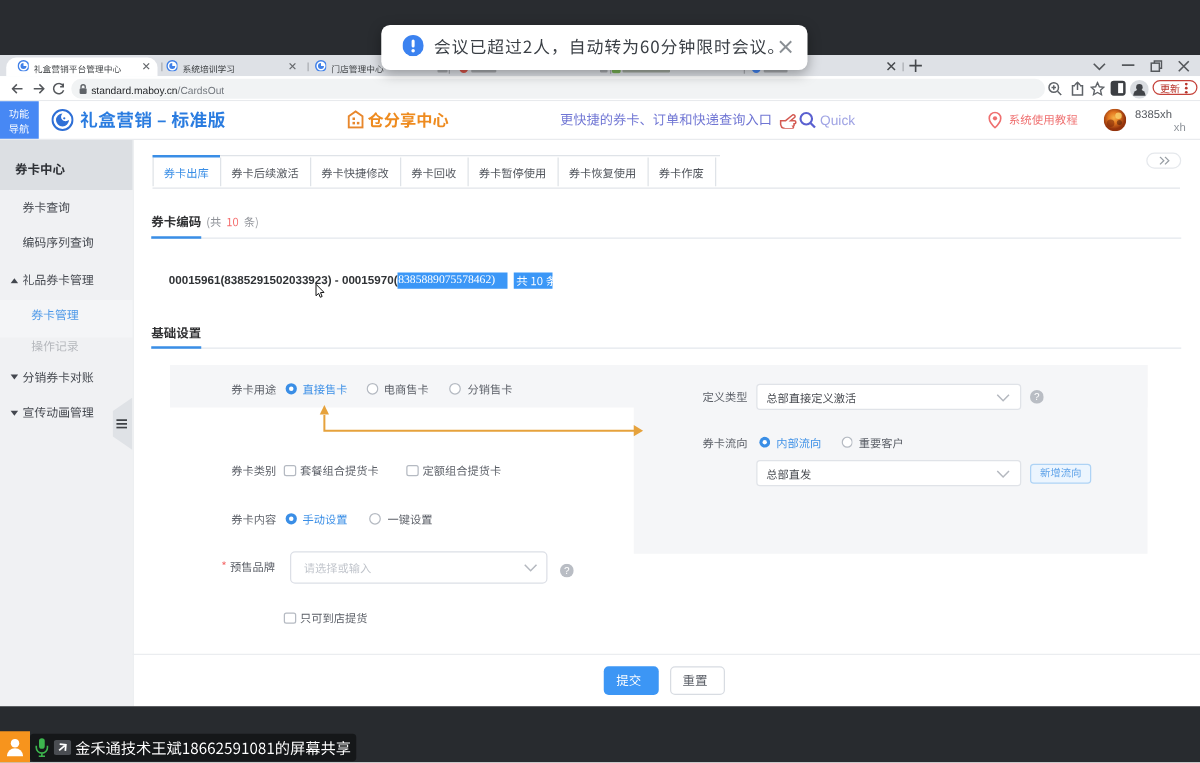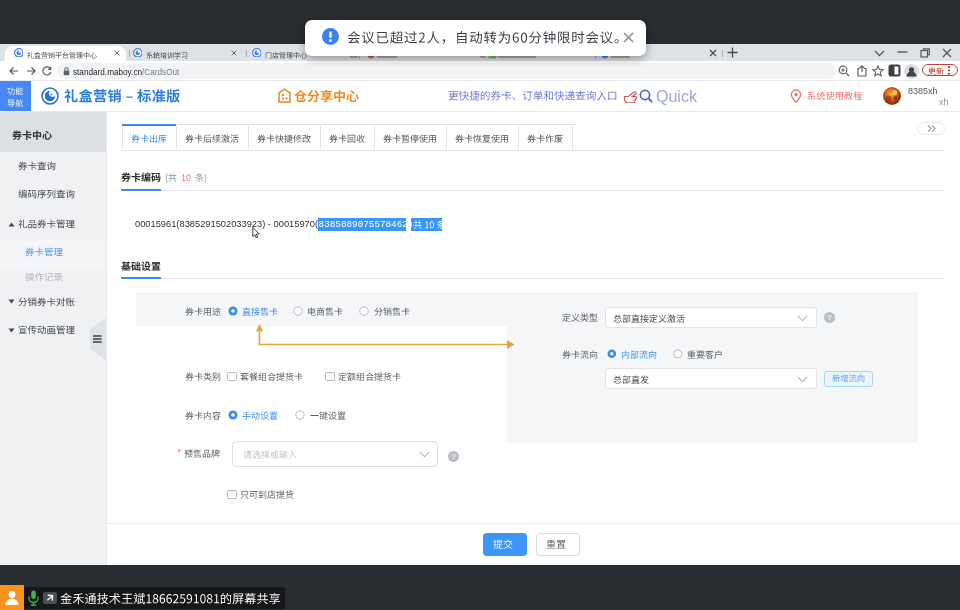--- a/index.html
+++ b/index.html
@@ -135,21 +135,21 @@
 <svg style="position:absolute;left:448px;top:88.9px;z-index:4;overflow:visible" width="169.6" height="13.8" viewBox="0 -10.6 169.6 13.8">
     <path d="M2.7 -2.5 2.0 -2.2C2.4 -1.6 2.8 -1.1 3.3 -0.8C2.7 -0.4 1.8 -0.1 0.5 0.2C0.7 0.3 0.9 0.7 1.0 0.9C2.4 0.6 3.3 0.2 4.0 -0.3C5.5 0.5 7.5 0.7 9.9 0.8C10.0 0.6 10.1 0.2 10.3 0.0C7.9 -0.0 6.1 -0.2 4.7 -0.8C5.2 -1.3 5.5 -2.0 5.7 -2.6H9.3V-6.7H5.8V-7.6H9.9V-8.3H0.7V-7.6H5.0V-6.7H1.7V-2.6H4.8C4.7 -2.1 4.5 -1.6 4.0 -1.2C3.5 -1.5 3.0 -2.0 2.7 -2.5ZM2.4 -4.4H5.0V-3.9C5.0 -3.7 5.0 -3.5 4.9 -3.3H2.4ZM5.8 -3.3C5.8 -3.5 5.8 -3.7 5.8 -3.9V-4.4H8.5V-3.3ZM2.4 -6.1H5.0V-5.0H2.4ZM5.8 -6.1H8.5V-5.0H5.8Z M12.4 -8.9V0.8H13.2V-8.9ZM11.4 -6.9C11.4 -6.0 11.2 -4.8 10.9 -4.1L11.5 -3.9C11.8 -4.7 12.0 -5.9 12.1 -6.8ZM13.2 -7.0C13.5 -6.3 13.9 -5.5 14.0 -5.0L14.6 -5.3C14.5 -5.8 14.1 -6.6 13.8 -7.2ZM19.1 -4.0H17.5C17.5 -4.5 17.5 -4.9 17.5 -5.4V-6.5H19.1ZM16.7 -8.9V-7.2H14.7V-6.5H16.7V-5.4C16.7 -5.0 16.7 -4.5 16.7 -4.0H14.1V-3.3H16.6C16.3 -2.0 15.6 -0.7 13.7 0.3C13.9 0.4 14.2 0.7 14.3 0.9C16.1 -0.1 16.9 -1.4 17.3 -2.8C17.9 -1.1 18.9 0.2 20.4 0.9C20.5 0.6 20.7 0.3 20.9 0.1C19.4 -0.4 18.4 -1.7 17.9 -3.3H20.8V-4.0H19.9V-7.2H17.5V-8.9Z M25.6 -2.8C25.4 -1.4 25.0 -0.3 24.1 0.4C24.3 0.5 24.6 0.8 24.7 0.9C25.2 0.4 25.6 -0.1 25.9 -0.8C26.6 0.4 27.7 0.8 29.4 0.8H31.2C31.2 0.6 31.4 0.2 31.5 0.1C31.1 0.1 29.6 0.1 29.4 0.1C29.0 0.1 28.7 0.0 28.4 0.0V-1.4H30.8V-2.1H28.4V-3.0H30.7V-4.5H31.5V-5.2H30.7V-6.6H28.4V-7.3H31.2V-8.0H28.4V-8.9H27.6V-8.0H25.0V-7.3H27.6V-6.6H25.5V-6.0H27.6V-5.2H24.9V-4.5H27.6V-3.6H25.5V-3.0H27.6V-0.2C27.0 -0.4 26.5 -0.9 26.1 -1.7C26.2 -2.0 26.3 -2.4 26.3 -2.7ZM30.0 -4.5V-3.6H28.4V-4.5ZM30.0 -5.2H28.4V-6.0H30.0ZM23.0 -8.9V-6.8H21.6V-6.0H23.0V-3.8L21.5 -3.4L21.7 -2.6L23.0 -3.1V-0.1C23.0 0.1 22.9 0.1 22.8 0.1C22.7 0.1 22.2 0.1 21.8 0.1C21.9 0.3 22.0 0.7 22.0 0.8C22.7 0.9 23.1 0.8 23.4 0.7C23.6 0.6 23.7 0.4 23.7 -0.1V-3.3L24.9 -3.7L24.8 -4.4L23.7 -4.1V-6.0H24.9V-6.8H23.7V-8.9Z M37.7 -4.5C38.2 -3.7 39.0 -2.6 39.3 -2.0L40.0 -2.4C39.6 -3.1 38.9 -4.1 38.3 -4.8ZM34.3 -8.9C34.3 -8.4 34.1 -7.7 33.9 -7.2H32.7V0.6H33.5V-0.3H36.4V-7.2H34.6C34.8 -7.7 35.0 -8.2 35.2 -8.8ZM33.5 -6.5H35.7V-4.3H33.5ZM33.5 -1.0V-3.6H35.7V-1.0ZM38.1 -8.9C37.8 -7.5 37.2 -6.0 36.5 -5.1C36.7 -5.0 37.0 -4.7 37.2 -4.6C37.5 -5.1 37.9 -5.8 38.2 -6.5H40.9C40.7 -2.2 40.6 -0.6 40.2 -0.3C40.1 -0.1 40.0 -0.1 39.8 -0.1C39.5 -0.1 38.9 -0.1 38.2 -0.1C38.4 0.1 38.4 0.4 38.5 0.6C39.1 0.7 39.7 0.7 40.0 0.6C40.4 0.6 40.7 0.5 40.9 0.2C41.3 -0.3 41.5 -2.0 41.6 -6.8C41.6 -6.9 41.6 -7.2 41.6 -7.2H38.4C38.6 -7.7 38.8 -8.3 38.9 -8.8Z M48.8 -4.5C49.2 -4.0 49.6 -3.6 50.1 -3.2H45.1C45.6 -3.6 46.0 -4.1 46.4 -4.5ZM50.2 -8.6C49.9 -8.2 49.5 -7.5 49.1 -7.0H47.9C48.1 -7.6 48.2 -8.2 48.3 -8.9L47.5 -8.9C47.4 -8.3 47.3 -7.7 47.0 -7.0H45.6L46.2 -7.3C46.0 -7.7 45.6 -8.3 45.3 -8.7L44.6 -8.4C45.0 -8.0 45.3 -7.4 45.5 -7.0H43.7V-6.3H46.7C46.5 -6.0 46.3 -5.6 46.0 -5.2H43.1V-4.5H45.4C44.7 -3.8 43.8 -3.2 42.8 -2.8C42.9 -2.6 43.2 -2.3 43.3 -2.1C43.8 -2.3 44.2 -2.6 44.7 -2.9V-2.5H46.3C46.0 -1.3 45.4 -0.3 43.4 0.2C43.6 0.3 43.8 0.6 43.9 0.8C46.1 0.2 46.8 -0.9 47.1 -2.5H49.7C49.6 -0.9 49.5 -0.3 49.3 -0.1C49.2 0.0 49.1 0.0 48.9 0.0C48.7 0.0 48.1 0.0 47.6 -0.0C47.7 0.2 47.8 0.5 47.8 0.7C48.4 0.8 48.9 0.8 49.2 0.7C49.6 0.7 49.8 0.6 49.9 0.4C50.3 0.1 50.4 -0.7 50.5 -2.9C51.1 -2.6 51.6 -2.3 52.2 -2.1C52.3 -2.3 52.6 -2.6 52.7 -2.8C51.6 -3.1 50.5 -3.7 49.7 -4.5H52.4V-5.2H47.0C47.2 -5.6 47.4 -6.0 47.6 -6.3H51.6V-7.0H49.9C50.3 -7.4 50.6 -7.9 50.9 -8.4Z M58.7 -2.5C59.8 -2.0 61.4 -1.3 62.1 -0.9L62.6 -1.6C61.8 -2.0 60.2 -2.6 59.1 -3.1ZM57.7 -8.9V-5.0H53.6V-4.2H57.7V0.8H58.5V-4.2H63.1V-5.0H58.5V-6.6H62.0V-7.4H58.5V-8.9Z M66.5 0.6 67.2 -0.0C66.6 -0.8 65.6 -1.8 64.8 -2.4L64.2 -1.8C64.9 -1.2 65.8 -0.2 66.5 0.6Z M75.4 -8.2C76.0 -7.6 76.7 -6.9 77.0 -6.4L77.6 -7.0C77.2 -7.4 76.5 -8.2 75.9 -8.7ZM76.4 0.6C76.5 0.4 76.9 0.1 79.1 -1.4C79.0 -1.6 78.9 -1.9 78.9 -2.1L77.3 -1.1V-5.6H74.7V-4.8H76.5V-1.0C76.5 -0.6 76.2 -0.2 76.0 -0.1C76.1 0.1 76.3 0.4 76.4 0.6ZM78.4 -8.0V-7.2H81.7V-0.3C81.7 -0.1 81.6 -0.1 81.4 -0.1C81.1 -0.1 80.4 -0.0 79.6 -0.1C79.7 0.2 79.9 0.6 79.9 0.8C80.9 0.8 81.6 0.8 82.0 0.6C82.4 0.5 82.5 0.2 82.5 -0.3V-7.2H84.4V-8.0Z M87.1 -4.6H89.7V-3.5H87.1ZM90.5 -4.6H93.1V-3.5H90.5ZM87.1 -6.4H89.7V-5.3H87.1ZM90.5 -6.4H93.1V-5.3H90.5ZM92.3 -8.9C92.1 -8.3 91.6 -7.6 91.3 -7.1H88.7L89.1 -7.3C88.9 -7.7 88.4 -8.4 88.0 -8.9L87.3 -8.5C87.7 -8.1 88.1 -7.5 88.3 -7.1H86.4V-2.8H89.7V-1.8H85.4V-1.1H89.7V0.8H90.5V-1.1H94.9V-1.8H90.5V-2.8H93.9V-7.1H92.1C92.5 -7.5 92.9 -8.1 93.2 -8.6Z M101.0 -7.9V0.4H101.8V-0.5H104.2V0.3H105.0V-7.9ZM101.8 -1.3V-7.2H104.2V-1.3ZM100.1 -8.8C99.1 -8.4 97.4 -8.1 96.0 -7.9C96.1 -7.7 96.2 -7.5 96.3 -7.3C96.8 -7.3 97.4 -7.4 98.0 -7.5V-5.8H95.9V-5.0H97.8C97.3 -3.7 96.5 -2.2 95.7 -1.4C95.8 -1.2 96.0 -0.9 96.1 -0.7C96.8 -1.4 97.5 -2.6 98.0 -3.9V0.8H98.8V-3.8C99.3 -3.2 99.9 -2.4 100.1 -2.0L100.6 -2.7C100.3 -3.0 99.2 -4.4 98.8 -4.8V-5.0H100.7V-5.8H98.8V-7.7C99.5 -7.8 100.1 -8.0 100.6 -8.2Z M107.8 -8.9V0.8H108.6V-8.9ZM106.8 -6.9C106.8 -6.0 106.6 -4.8 106.3 -4.1L106.9 -3.9C107.2 -4.7 107.4 -5.9 107.5 -6.8ZM108.6 -7.0C108.9 -6.3 109.3 -5.5 109.4 -5.0L110.0 -5.3C109.9 -5.8 109.5 -6.6 109.2 -7.2ZM114.5 -4.0H112.9C112.9 -4.5 112.9 -4.9 112.9 -5.4V-6.5H114.5ZM112.1 -8.9V-7.2H110.1V-6.5H112.1V-5.4C112.1 -5.0 112.1 -4.5 112.1 -4.0H109.5V-3.3H112.0C111.7 -2.0 111.0 -0.7 109.1 0.3C109.3 0.4 109.6 0.7 109.7 0.9C111.5 -0.1 112.3 -1.4 112.7 -2.8C113.3 -1.1 114.3 0.2 115.8 0.9C115.9 0.6 116.1 0.3 116.3 0.1C114.8 -0.4 113.8 -1.7 113.3 -3.3H116.2V-4.0H115.3V-7.2H112.9V-8.9Z M117.5 -8.1C117.9 -7.5 118.5 -6.7 118.8 -6.2L119.5 -6.6C119.2 -7.1 118.6 -7.9 118.1 -8.4ZM124.6 -8.9C124.4 -8.5 124.1 -8.0 123.8 -7.5H122.1L122.6 -7.8C122.5 -8.1 122.1 -8.6 121.8 -8.9L121.2 -8.7C121.4 -8.3 121.7 -7.9 121.9 -7.5H120.2V-6.9H122.9V-5.9H120.6C120.5 -5.2 120.4 -4.2 120.2 -3.6H122.4C121.8 -2.9 120.9 -2.2 119.8 -1.8C119.9 -1.6 120.2 -1.4 120.3 -1.2C121.3 -1.7 122.2 -2.3 122.9 -3.1V-0.7H123.6V-3.6H125.7C125.7 -2.8 125.6 -2.5 125.5 -2.4C125.4 -2.3 125.4 -2.3 125.2 -2.3C125.1 -2.3 124.7 -2.3 124.3 -2.3C124.4 -2.2 124.5 -1.9 124.5 -1.7C124.9 -1.7 125.3 -1.7 125.5 -1.7C125.8 -1.7 125.9 -1.7 126.1 -1.9C126.3 -2.1 126.4 -2.7 126.5 -4.0C126.5 -4.1 126.5 -4.3 126.5 -4.3H123.6V-5.2H126.1V-7.5H124.6C124.9 -7.9 125.1 -8.3 125.4 -8.7ZM121.0 -4.3 121.2 -5.2H122.9V-4.3ZM123.6 -6.9H125.4V-5.9H123.6ZM119.3 -4.9H117.1V-4.2H118.6V-1.3C118.1 -1.2 117.6 -0.7 117.1 -0.1L117.6 0.6C118.1 -0.1 118.6 -0.7 118.9 -0.7C119.1 -0.7 119.5 -0.4 119.9 -0.1C120.7 0.4 121.6 0.5 122.9 0.5C123.9 0.5 125.8 0.4 126.6 0.4C126.6 0.1 126.7 -0.3 126.8 -0.5C125.8 -0.4 124.2 -0.3 122.9 -0.3C121.7 -0.3 120.8 -0.3 120.1 -0.8C119.7 -1.0 119.5 -1.2 119.3 -1.3Z M130.3 -2.3H134.6V-1.4H130.3ZM130.3 -3.7H134.6V-2.9H130.3ZM129.5 -4.3V-0.8H135.4V-4.3ZM128.0 -0.2V0.5H137.1V-0.2ZM132.1 -8.9V-7.6H127.8V-6.9H131.2C130.3 -5.9 128.9 -4.9 127.6 -4.5C127.8 -4.3 128.0 -4.0 128.1 -3.9C129.5 -4.4 131.1 -5.5 132.1 -6.8V-4.6H132.9V-6.8C133.8 -5.6 135.4 -4.5 136.9 -3.9C137.0 -4.1 137.2 -4.5 137.4 -4.6C136.1 -5.0 134.6 -5.9 133.7 -6.9H137.2V-7.6H132.9V-8.9Z M139.0 -8.2C139.5 -7.7 140.2 -7.0 140.5 -6.6L141.0 -7.1C140.7 -7.6 140.1 -8.2 139.6 -8.7ZM138.2 -5.6V-4.8H139.7V-1.2C139.7 -0.7 139.4 -0.4 139.2 -0.3C139.4 -0.1 139.6 0.2 139.6 0.4C139.8 0.2 140.1 -0.0 141.9 -1.4C141.8 -1.5 141.7 -1.8 141.6 -2.0L140.5 -1.2V-5.6ZM143.2 -8.9C142.7 -7.6 142.0 -6.2 141.1 -5.4C141.3 -5.2 141.6 -5.0 141.8 -4.8C142.2 -5.3 142.6 -5.9 143.0 -6.6H147.0C146.8 -2.2 146.7 -0.5 146.3 -0.1C146.2 0.0 146.1 0.1 145.9 0.1C145.6 0.1 145.1 0.1 144.4 0.0C144.6 0.2 144.7 0.6 144.7 0.8C145.3 0.8 145.9 0.8 146.2 0.8C146.6 0.8 146.8 0.7 147.0 0.3C147.4 -0.2 147.6 -1.9 147.8 -6.9C147.8 -7.0 147.8 -7.3 147.8 -7.3H143.4C143.6 -7.8 143.8 -8.2 144.0 -8.7ZM144.9 -3.1V-2.0H143.1V-3.1ZM144.9 -3.7H143.1V-4.9H144.9ZM142.4 -5.5V-0.6H143.1V-1.3H145.6V-5.5Z M151.5 -8.0C152.2 -7.5 152.8 -6.9 153.2 -6.3C152.5 -3.2 151.2 -1.1 148.8 0.1C149.0 0.3 149.4 0.6 149.6 0.8C151.7 -0.5 153.1 -2.4 153.9 -5.2C155.0 -3.1 155.8 -0.6 158.2 0.7C158.3 0.5 158.5 0.1 158.6 -0.2C155.1 -2.3 155.4 -6.3 152.0 -8.7Z M160.3 -7.8V0.6H161.2V-0.3H167.4V0.5H168.3V-7.8ZM161.2 -1.1V-7.0H167.4V-1.1Z" fill="#7076d4"></path>
   </svg>
 <svg style="position:absolute;left:623px;top:89px;z-index:4" width="15" height="14" viewBox="0 0 15 14">
     <path d="M1.5 7.5 h4 l5.5 -4.5 a1.3 1.3 0 0 1 1.8 1.8 L9.5 7.5 h3 a1.2 1.2 0 0 1 0 2.4 h-0.8 a1.1 1.1 0 0 1 -0.3 2.1 a1.1 1.1 0 0 1 -0.8 1.9 h-5 a4 4 0 0 1 -4.1 -3.3 z" fill="none" stroke="#d45a52" stroke-width="1.2"></path>
   </svg>
 <svg style="position:absolute;left:639px;top:89px;z-index:4" width="14" height="14" viewBox="0 0 14 14">
     <circle cx="6" cy="6" r="4.6" fill="none" stroke="#5a60d0" stroke-width="1.7"></circle>
     <path d="M9.4 9.4 L13 13" stroke="#5a60d0" stroke-width="1.9"></path>
   </svg>
-<div style="position:absolute;left:656px;top:90px;font-weight:normal;font-size:16px;font-family:'Liberation Sans',sans-serif;color:#a0a4e4;white-space:pre;z-index:4;line-height:14.5px">Quick</div>
+<div style="position:absolute;left:656px;top:90px;font-weight:normal;font-size:11px;font-family:'Liberation Sans',sans-serif;color:#a0a4e4;white-space:pre;z-index:4;line-height:14.5px">Quick</div>
 <svg style="position:absolute;left:790px;top:89px;z-index:4" width="12" height="14" viewBox="0 0 12 14">
     <path d="M6 1 a4.6 4.6 0 0 1 4.6 4.6 c0 3.2 -4.6 7.6 -4.6 7.6 s-4.6 -4.4 -4.6 -7.6 A4.6 4.6 0 0 1 6 1 Z" fill="none" stroke="#ef6f6f" stroke-width="1.3"></path>
     <circle cx="6" cy="5.6" r="1.7" fill="#ef6f6f"></circle>
   </svg>
 <svg style="position:absolute;left:807px;top:90.3px;z-index:4;overflow:visible" width="55.2" height="12.0" viewBox="0 -9.2 55.2 12.0">
     <path d="M2.6 -2.1C2.1 -1.4 1.4 -0.7 0.6 -0.3C0.8 -0.2 1.1 0.1 1.3 0.2C2.0 -0.3 2.8 -1.1 3.3 -1.8ZM5.9 -1.7C6.6 -1.2 7.6 -0.3 8.0 0.2L8.6 -0.2C8.1 -0.7 7.2 -1.5 6.4 -2.1ZM6.1 -4.1C6.3 -3.9 6.6 -3.6 6.9 -3.3L2.8 -3.1C4.2 -3.8 5.6 -4.6 7.0 -5.6L6.4 -6.1C6.0 -5.7 5.5 -5.3 5.0 -5.0L2.7 -4.9C3.4 -5.4 4.0 -5.9 4.7 -6.6C5.9 -6.7 7.0 -6.9 7.9 -7.1L7.4 -7.7C5.9 -7.3 3.2 -7.0 1.0 -6.9C1.1 -6.8 1.1 -6.5 1.2 -6.3C2.0 -6.4 2.8 -6.4 3.7 -6.5C3.1 -5.9 2.4 -5.3 2.2 -5.2C1.9 -5.0 1.7 -4.8 1.5 -4.8C1.6 -4.6 1.7 -4.3 1.7 -4.2C1.9 -4.3 2.2 -4.3 4.0 -4.4C3.2 -3.9 2.6 -3.5 2.3 -3.4C1.7 -3.1 1.3 -2.9 1.0 -2.9C1.1 -2.7 1.2 -2.4 1.2 -2.3C1.4 -2.4 1.8 -2.4 4.3 -2.6V-0.2C4.3 -0.1 4.3 -0.0 4.1 -0.0C4.0 -0.0 3.5 -0.0 2.9 -0.1C3.1 0.1 3.2 0.4 3.2 0.6C3.9 0.6 4.3 0.6 4.6 0.5C5.0 0.4 5.0 0.2 5.0 -0.2V-2.6L7.3 -2.8C7.6 -2.5 7.8 -2.2 8.0 -2.0L8.5 -2.3C8.1 -2.9 7.4 -3.7 6.6 -4.4Z M15.6 -3.2V-0.3C15.6 0.3 15.8 0.6 16.4 0.6C16.6 0.6 17.1 0.6 17.2 0.6C17.8 0.6 18.0 0.2 18.0 -1.0C17.8 -1.1 17.6 -1.2 17.4 -1.3C17.4 -0.2 17.4 -0.1 17.2 -0.1C17.0 -0.1 16.6 -0.1 16.5 -0.1C16.3 -0.1 16.3 -0.1 16.3 -0.3V-3.2ZM13.9 -3.2C13.8 -1.4 13.6 -0.4 12.1 0.1C12.3 0.3 12.5 0.5 12.5 0.7C14.2 0.0 14.5 -1.2 14.6 -3.2ZM9.6 -0.5 9.7 0.2C10.6 -0.1 11.7 -0.4 12.7 -0.8L12.6 -1.4C11.5 -1.0 10.3 -0.7 9.6 -0.5ZM14.7 -7.6C14.8 -7.2 15.1 -6.7 15.2 -6.4H12.9V-5.8H14.6C14.2 -5.2 13.6 -4.4 13.3 -4.1C13.2 -4.0 12.9 -3.9 12.8 -3.9C12.8 -3.7 13.0 -3.4 13.0 -3.2C13.2 -3.3 13.6 -3.4 17.0 -3.7C17.1 -3.4 17.3 -3.2 17.4 -3.0L17.9 -3.3C17.7 -3.9 17.1 -4.7 16.6 -5.4L16.0 -5.1C16.2 -4.8 16.4 -4.5 16.6 -4.2L14.1 -4.0C14.5 -4.5 15.0 -5.2 15.4 -5.8H17.9V-6.4H15.3L15.9 -6.6C15.8 -6.9 15.5 -7.4 15.3 -7.7ZM9.8 -3.9C9.9 -4.0 10.1 -4.0 11.2 -4.2C10.8 -3.6 10.5 -3.1 10.3 -3.0C10.0 -2.6 9.8 -2.4 9.6 -2.3C9.7 -2.2 9.8 -1.8 9.8 -1.7C10.0 -1.8 10.3 -1.9 12.6 -2.4C12.6 -2.5 12.6 -2.8 12.6 -3.0L10.8 -2.7C11.5 -3.5 12.2 -4.5 12.8 -5.4L12.2 -5.8C12.0 -5.5 11.8 -5.1 11.6 -4.8L10.5 -4.7C11.1 -5.5 11.6 -6.5 12.1 -7.4L11.4 -7.8C10.9 -6.7 10.3 -5.5 10.0 -5.2C9.8 -4.8 9.7 -4.6 9.5 -4.6C9.6 -4.4 9.7 -4.0 9.8 -3.9Z M23.9 -7.7V-6.7H21.4V-6.1H23.9V-5.2H21.6V-2.6H23.9C23.8 -2.1 23.7 -1.6 23.4 -1.2C22.9 -1.5 22.5 -2.0 22.2 -2.4L21.6 -2.2C22.0 -1.7 22.4 -1.2 23.0 -0.7C22.5 -0.4 21.9 -0.0 21.0 0.2C21.2 0.3 21.4 0.6 21.4 0.8C22.4 0.5 23.1 0.1 23.5 -0.4C24.5 0.2 25.6 0.6 26.9 0.8C27.0 0.6 27.2 0.3 27.3 0.1C26.0 -0.0 24.9 -0.3 23.9 -0.8C24.3 -1.4 24.5 -2.0 24.5 -2.6H26.9V-5.2H24.6V-6.1H27.3V-6.7H24.6V-7.7ZM22.3 -4.6H23.9V-3.6L23.9 -3.2H22.3ZM24.6 -4.6H26.3V-3.2H24.6L24.6 -3.6ZM21.0 -7.7C20.4 -6.3 19.5 -5.0 18.6 -4.1C18.7 -3.9 18.9 -3.6 19.0 -3.4C19.3 -3.8 19.7 -4.2 20.0 -4.6V0.8H20.7V-5.6C21.0 -6.2 21.3 -6.9 21.6 -7.5Z M29.0 -7.1V-3.7C29.0 -2.4 28.9 -0.8 27.9 0.3C28.1 0.4 28.3 0.6 28.4 0.8C29.1 0.0 29.4 -1.1 29.6 -2.1H31.9V0.7H32.6V-2.1H35.1V-0.2C35.1 -0.0 35.0 0.0 34.8 0.0C34.7 0.0 34.0 0.0 33.4 0.0C33.5 0.2 33.6 0.5 33.6 0.7C34.5 0.7 35.0 0.7 35.3 0.6C35.6 0.5 35.8 0.2 35.8 -0.2V-7.1ZM29.7 -6.4H31.9V-4.9H29.7ZM35.1 -6.4V-4.9H32.6V-6.4ZM29.7 -4.3H31.9V-2.7H29.7C29.7 -3.1 29.7 -3.4 29.7 -3.7ZM35.1 -4.3V-2.7H32.6V-4.3Z M42.6 -7.7C42.3 -6.2 41.9 -4.7 41.2 -3.8L40.8 -4.0L40.7 -4.0H39.8C40.0 -4.2 40.1 -4.4 40.3 -4.6H41.6V-5.3H40.8C41.2 -5.9 41.5 -6.6 41.9 -7.3L41.2 -7.5C40.9 -6.7 40.5 -5.9 40.0 -5.3H39.4V-6.2H40.6V-6.8H39.4V-7.7H38.8V-6.8H37.6V-6.2H38.8V-5.3H37.2V-4.6H39.5C39.3 -4.4 39.1 -4.2 38.8 -4.0H37.9V-3.4H38.2C37.8 -3.2 37.5 -2.9 37.1 -2.8C37.3 -2.6 37.5 -2.4 37.6 -2.2C38.2 -2.6 38.7 -3.0 39.2 -3.4H40.2C39.9 -3.1 39.5 -2.8 39.1 -2.6V-1.9L37.2 -1.7L37.2 -1.1L39.1 -1.3V-0.0C39.1 0.1 39.1 0.1 39.0 0.1C38.8 0.1 38.4 0.1 38.0 0.1C38.1 0.3 38.2 0.6 38.2 0.7C38.8 0.7 39.2 0.7 39.4 0.6C39.7 0.5 39.8 0.3 39.8 0.0V-1.4L41.7 -1.6V-2.2L39.8 -2.0V-2.4C40.3 -2.7 40.8 -3.2 41.2 -3.6C41.3 -3.5 41.6 -3.3 41.7 -3.2C41.9 -3.5 42.1 -3.9 42.3 -4.3C42.5 -3.3 42.8 -2.5 43.1 -1.7C42.6 -0.9 41.9 -0.3 40.9 0.1C41.1 0.3 41.3 0.6 41.3 0.8C42.2 0.3 42.9 -0.3 43.5 -1.0C43.9 -0.3 44.5 0.3 45.2 0.7C45.3 0.6 45.5 0.3 45.7 0.2C45.0 -0.2 44.4 -0.9 43.9 -1.7C44.5 -2.7 44.8 -3.9 45.1 -5.4H45.6V-6.0H42.9C43.1 -6.5 43.2 -7.1 43.3 -7.6ZM42.7 -5.4H44.3C44.2 -4.2 43.9 -3.3 43.5 -2.4C43.2 -3.3 42.9 -4.3 42.7 -5.4Z M50.9 -6.7H53.7V-5.1H50.9ZM50.3 -7.3V-4.5H54.3V-7.3ZM50.1 -1.9V-1.3H51.9V-0.1H49.5V0.5H54.9V-0.1H52.6V-1.3H54.5V-1.9H52.6V-3.0H54.7V-3.6H49.9V-3.0H51.9V-1.9ZM49.3 -7.6C48.6 -7.3 47.4 -7.0 46.4 -6.8C46.5 -6.7 46.6 -6.5 46.6 -6.3C47.0 -6.4 47.5 -6.5 48.0 -6.6V-5.1H46.5V-4.5H47.9C47.5 -3.4 46.9 -2.2 46.3 -1.6C46.4 -1.4 46.5 -1.1 46.6 -0.9C47.1 -1.5 47.6 -2.4 48.0 -3.4V0.7H48.6V-3.2C48.9 -2.9 49.3 -2.4 49.5 -2.1L49.9 -2.6C49.7 -2.9 48.9 -3.7 48.6 -3.9V-4.5H49.8V-5.1H48.6V-6.7C49.1 -6.8 49.5 -6.9 49.8 -7.1Z" fill="#ef6f6f"></path>
   </svg>
 <svg style="position:absolute;left:883px;top:87px;z-index:4" width="18" height="18" viewBox="0 0 18 18">
     <defs>
       <radialGradient id="av" cx="45%" cy="40%">
@@ -249,22 +249,22 @@
 <svg style="position:absolute;left:181px;top:171.5px;z-index:4;overflow:visible" width="10.0" height="11.7" viewBox="0 -9.0 10.0 11.7">
     <path d="M0.8 0.0H4.4V-0.7H3.1V-6.6H2.5C2.1 -6.4 1.7 -6.2 1.1 -6.1V-5.6H2.3V-0.7H0.8Z M7.5 0.1C8.7 0.1 9.5 -1.0 9.5 -3.3C9.5 -5.6 8.7 -6.7 7.5 -6.7C6.2 -6.7 5.4 -5.6 5.4 -3.3C5.4 -1.0 6.2 0.1 7.5 0.1ZM7.5 -0.5C6.7 -0.5 6.2 -1.4 6.2 -3.3C6.2 -5.2 6.7 -6.1 7.5 -6.1C8.2 -6.1 8.8 -5.2 8.8 -3.3C8.8 -1.4 8.2 -0.5 7.5 -0.5Z" fill="#f56c6c"></path>
   </svg>
 <svg style="position:absolute;left:193px;top:171.5px;z-index:4;overflow:visible" width="14.1" height="11.7" viewBox="0 -9.0 14.1 11.7">
     <path d="M4.7 -1.6C4.3 -1.1 3.5 -0.4 2.9 -0.1C3.0 0.0 3.2 0.2 3.3 0.4C3.9 -0.0 4.8 -0.8 5.3 -1.4ZM7.7 -1.3C8.3 -0.8 9.0 -0.1 9.4 0.4L9.9 0.0C9.5 -0.4 8.8 -1.2 8.2 -1.7ZM8.0 -6.1C7.6 -5.7 7.1 -5.3 6.5 -4.9C6.0 -5.3 5.5 -5.7 5.1 -6.1L5.1 -6.1ZM5.4 -7.6C4.9 -6.8 4.0 -5.8 2.7 -5.2C2.8 -5.1 3.1 -4.8 3.2 -4.7C3.7 -5.0 4.2 -5.3 4.7 -5.7C5.0 -5.3 5.4 -4.9 5.9 -4.6C4.8 -4.1 3.6 -3.8 2.3 -3.6C2.5 -3.4 2.6 -3.2 2.6 -3.0C4.0 -3.2 5.4 -3.6 6.5 -4.2C7.6 -3.6 8.9 -3.2 10.3 -3.1C10.4 -3.2 10.5 -3.5 10.7 -3.7C9.4 -3.8 8.2 -4.1 7.2 -4.6C8.0 -5.1 8.6 -5.7 9.1 -6.5L8.6 -6.8L8.5 -6.7H5.7C5.8 -7.0 6.0 -7.2 6.2 -7.4ZM6.2 -3.5V-2.6H3.3V-2.0H6.2V-0.0C6.2 0.1 6.1 0.1 6.0 0.1C5.9 0.1 5.6 0.1 5.2 0.1C5.3 0.3 5.4 0.5 5.4 0.7C6.0 0.7 6.3 0.7 6.5 0.6C6.8 0.5 6.8 0.3 6.8 -0.0V-2.0H9.7V-2.6H6.8V-3.5Z M11.9 1.8C12.7 0.4 13.2 -1.0 13.2 -2.8C13.2 -4.6 12.7 -6.0 11.9 -7.4L11.4 -7.1C12.2 -5.8 12.6 -4.3 12.6 -2.8C12.6 -1.3 12.2 0.3 11.4 1.5Z" fill="#909399"></path>
   </svg>
 <div style="position:absolute;left:121px;top:188.5px;width:40px;height:2px;background:#3a8ee6;z-index:3"></div>
 <div style="position:absolute;left:121px;top:189.5px;width:824px;height:1px;background:#e4e7ed;z-index:2"></div>
 <div style="position:absolute;left:317.5px;top:218px;width:88px;height:13px;background:#3b97f7;z-index:2"></div>
 <div style="position:absolute;left:411px;top:218px;width:31px;height:13px;background:#3b97f7;z-index:2"></div>
-<div style="position:absolute;left:135px;top:218.5px;font-weight:normal;font-size:9.3px;font-family:'Liberation Sans',sans-serif;color:#2f3235;white-space:pre;z-index:4;line-height:11.3px">00015961(8385291502033923) - 00015970(</div>
-<div style="position:absolute;left:318.6px;top:218.5px;font-weight:normal;font-size:9.3px;font-family:Liberation Mono, monospace;color:#ffffff;white-space:pre;z-index:4;line-height:11.3px">8385889075578462)</div>
+<div style="position:absolute;left:135px;top:218.5px;font-weight:bold;font-size:9.3px;font-family:'Liberation Sans',sans-serif;color:#2f3235;white-space:pre;z-index:4;line-height:11.3px">00015961(8385291502033923) - 00015970(</div>
+<div style="position:absolute;left:318.6px;top:218.5px;font-weight:normal;font-size:9.3px;font-family:Liberation Serif, serif;color:#ffffff;white-space:pre;z-index:4;line-height:11.3px">8385889075578462)</div>
 <svg style="position:absolute;left:413px;top:219.3px;z-index:4;overflow:visible" width="32.7" height="12.0" viewBox="0 -9.2 32.7 12.0">
     <path d="M5.4 -1.4C6.3 -0.7 7.4 0.2 7.9 0.7L8.6 0.3C8.0 -0.2 6.9 -1.1 6.0 -1.7ZM3.0 -1.7C2.5 -1.0 1.5 -0.2 0.6 0.3C0.7 0.4 1.0 0.6 1.1 0.7C2.0 0.2 3.1 -0.6 3.7 -1.4ZM0.8 -5.8V-5.1H2.6V-2.9H0.4V-2.3H8.8V-2.9H6.6V-5.1H8.5V-5.8H6.6V-7.6H5.9V-5.8H3.3V-7.6H2.6V-5.8ZM3.3 -2.9V-5.1H5.9V-2.9Z M12.1 0.0H15.8V-0.7H14.4V-6.7H13.8C13.4 -6.5 13.0 -6.4 12.4 -6.3V-5.7H13.6V-0.7H12.1Z M18.9 0.1C20.2 0.1 21.0 -1.0 21.0 -3.4C21.0 -5.7 20.2 -6.9 18.9 -6.9C17.6 -6.9 16.8 -5.7 16.8 -3.4C16.8 -1.0 17.6 0.1 18.9 0.1ZM18.9 -0.6C18.2 -0.6 17.6 -1.4 17.6 -3.4C17.6 -5.4 18.2 -6.2 18.9 -6.2C19.7 -6.2 20.2 -5.4 20.2 -3.4C20.2 -1.4 19.7 -0.6 18.9 -0.6Z M26.3 -1.7C25.9 -1.1 25.0 -0.4 24.4 -0.1C24.6 0.0 24.8 0.2 24.9 0.4C25.5 -0.0 26.4 -0.8 26.8 -1.4ZM29.3 -1.3C30.0 -0.8 30.7 -0.1 31.1 0.4L31.6 0.0C31.2 -0.5 30.5 -1.2 29.8 -1.7ZM29.7 -6.3C29.3 -5.8 28.8 -5.4 28.2 -5.0C27.6 -5.4 27.1 -5.8 26.7 -6.2L26.7 -6.3ZM27.0 -7.7C26.5 -6.9 25.6 -6.0 24.2 -5.3C24.4 -5.2 24.6 -4.9 24.7 -4.8C25.3 -5.1 25.8 -5.4 26.2 -5.8C26.6 -5.4 27.0 -5.0 27.5 -4.7C26.4 -4.2 25.1 -3.8 23.9 -3.7C24.0 -3.5 24.1 -3.2 24.2 -3.1C25.5 -3.3 27.0 -3.7 28.2 -4.3C29.2 -3.7 30.6 -3.3 32.0 -3.1C32.1 -3.3 32.3 -3.6 32.4 -3.7C31.1 -3.9 29.8 -4.2 28.8 -4.7C29.6 -5.2 30.3 -5.9 30.7 -6.6L30.3 -6.9L30.1 -6.9H27.3C27.5 -7.1 27.6 -7.4 27.8 -7.6ZM27.8 -3.6V-2.6H24.9V-2.0H27.8V-0.0C27.8 0.1 27.7 0.1 27.6 0.1C27.5 0.1 27.2 0.1 26.8 0.1C26.9 0.3 27.0 0.5 27.0 0.7C27.6 0.7 27.9 0.7 28.2 0.6C28.4 0.5 28.5 0.3 28.5 -0.0V-2.0H31.4V-2.6H28.5V-3.6Z" fill="#ffffff"></path>
   </svg>
 <svg style="position:absolute;left:251.5px;top:226.5px;z-index:9" width="8" height="13" viewBox="0 0 8 13">
     <path d="M0.8 0.4 L0.8 9.6 L2.9 7.7 L4.2 10.8 L5.7 10.2 L4.4 7.1 L7.2 6.9 Z" fill="#fff" stroke="#111" stroke-width="0.8"></path>
   </svg>
 <svg style="position:absolute;left:121px;top:260.0px;z-index:4;overflow:visible" width="40.0" height="13.0" viewBox="0 -10.0 40.0 13.0">
     <path d="M6.6 -8.5V-7.7H3.4V-8.5H2.2V-7.7H0.9V-6.8H2.2V-3.8H0.3V-2.8H2.2C1.7 -2.3 1.0 -1.8 0.2 -1.5C0.5 -1.3 0.8 -0.9 1.0 -0.6C1.6 -0.9 2.1 -1.2 2.6 -1.7V-1.0H4.4V-0.4H1.2V0.6H8.9V-0.4H5.6V-1.0H7.4V-1.8C7.9 -1.3 8.4 -1.0 9.0 -0.7C9.2 -1.0 9.5 -1.4 9.8 -1.6C9.1 -1.9 8.4 -2.3 7.8 -2.8H9.7V-3.8H7.8V-6.8H9.2V-7.7H7.8V-8.5ZM3.4 -6.8H6.6V-6.3H3.4ZM3.4 -5.5H6.6V-5.1H3.4ZM3.4 -4.2H6.6V-3.8H3.4ZM4.4 -2.6V-2.0H2.9C3.2 -2.2 3.4 -2.5 3.6 -2.8H6.5C6.7 -2.5 6.9 -2.2 7.2 -2.0H5.6V-2.6Z M10.4 -8.1V-7.0H11.5C11.2 -5.6 10.8 -4.4 10.2 -3.6C10.4 -3.2 10.6 -2.5 10.6 -2.2C10.8 -2.3 10.9 -2.5 11.0 -2.7V0.4H12.0V-0.3H13.8V-4.9H12.1C12.3 -5.6 12.5 -6.3 12.6 -7.0H14.0V-8.1ZM12.0 -3.9H12.8V-1.4H12.0ZM14.2 -3.6V0.3H18.3V0.9H19.4V-3.6H18.3V-0.8H17.4V-4.0H19.2V-7.5H18.1V-5.1H17.4V-8.4H16.2V-5.1H15.4V-7.5H14.4V-4.0H16.2V-0.8H15.4V-3.6Z M21.0 -7.6C21.6 -7.2 22.2 -6.5 22.6 -6.0L23.4 -6.9C23.1 -7.3 22.3 -7.9 21.8 -8.4ZM20.4 -5.4V-4.3H21.6V-1.2C21.6 -0.8 21.3 -0.4 21.1 -0.3C21.2 -0.0 21.6 0.5 21.6 0.8C21.8 0.5 22.2 0.2 24.0 -1.3C23.9 -1.6 23.7 -2.0 23.6 -2.3L22.7 -1.6V-5.4ZM24.7 -8.2V-7.1C24.7 -6.4 24.5 -5.7 23.3 -5.1C23.5 -5.0 23.9 -4.5 24.1 -4.3C25.5 -4.9 25.8 -6.0 25.8 -7.1H27.1V-6.0C27.1 -5.0 27.4 -4.6 28.3 -4.6C28.5 -4.6 28.8 -4.6 29.0 -4.6C29.2 -4.6 29.5 -4.6 29.6 -4.7C29.6 -4.9 29.5 -5.4 29.5 -5.6C29.4 -5.6 29.1 -5.6 29.0 -5.6C28.9 -5.6 28.6 -5.6 28.5 -5.6C28.3 -5.6 28.3 -5.7 28.3 -6.0V-8.2ZM27.6 -3.0C27.3 -2.5 26.9 -2.0 26.4 -1.6C25.9 -2.0 25.5 -2.5 25.2 -3.0ZM23.8 -4.2V-3.0H24.6L24.1 -2.9C24.5 -2.1 24.9 -1.5 25.5 -1.0C24.8 -0.6 24.0 -0.3 23.1 -0.2C23.3 0.1 23.6 0.6 23.7 0.9C24.7 0.6 25.6 0.3 26.4 -0.2C27.2 0.3 28.0 0.7 29.0 0.9C29.2 0.6 29.5 0.1 29.8 -0.2C28.9 -0.3 28.1 -0.6 27.4 -1.0C28.2 -1.7 28.8 -2.6 29.2 -3.9L28.4 -4.2L28.2 -4.2Z M36.6 -7.3H37.8V-6.8H36.6ZM34.4 -7.3H35.5V-6.8H34.4ZM32.2 -7.3H33.3V-6.8H32.2ZM31.7 -4.3V-0.2H30.5V0.6H39.5V-0.2H38.3V-4.3H35.3L35.4 -4.7H39.2V-5.5H35.5L35.5 -6.0H39.0V-8.1H31.1V-6.0H34.3L34.3 -5.5H30.6V-4.7H34.2L34.1 -4.3ZM32.8 -0.2V-0.6H37.1V-0.2ZM32.8 -2.6H37.1V-2.2H32.8ZM32.8 -3.2V-3.6H37.1V-3.2ZM32.8 -1.6H37.1V-1.2H32.8Z" fill="#303133"></path>
   </svg>
 <div style="position:absolute;left:121px;top:276.5px;width:40px;height:2px;background:#3a8ee6;z-index:3"></div>

